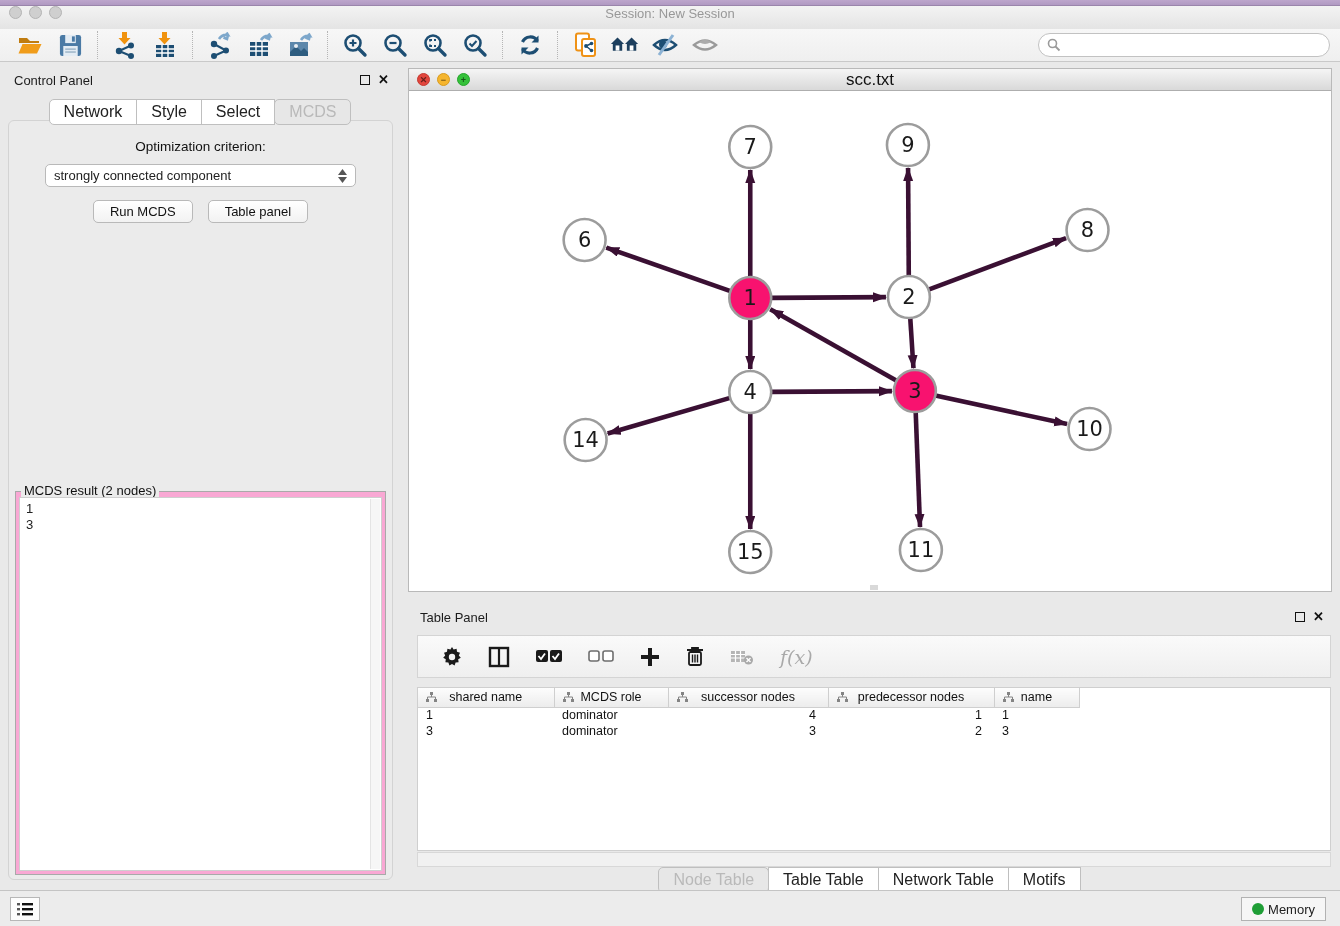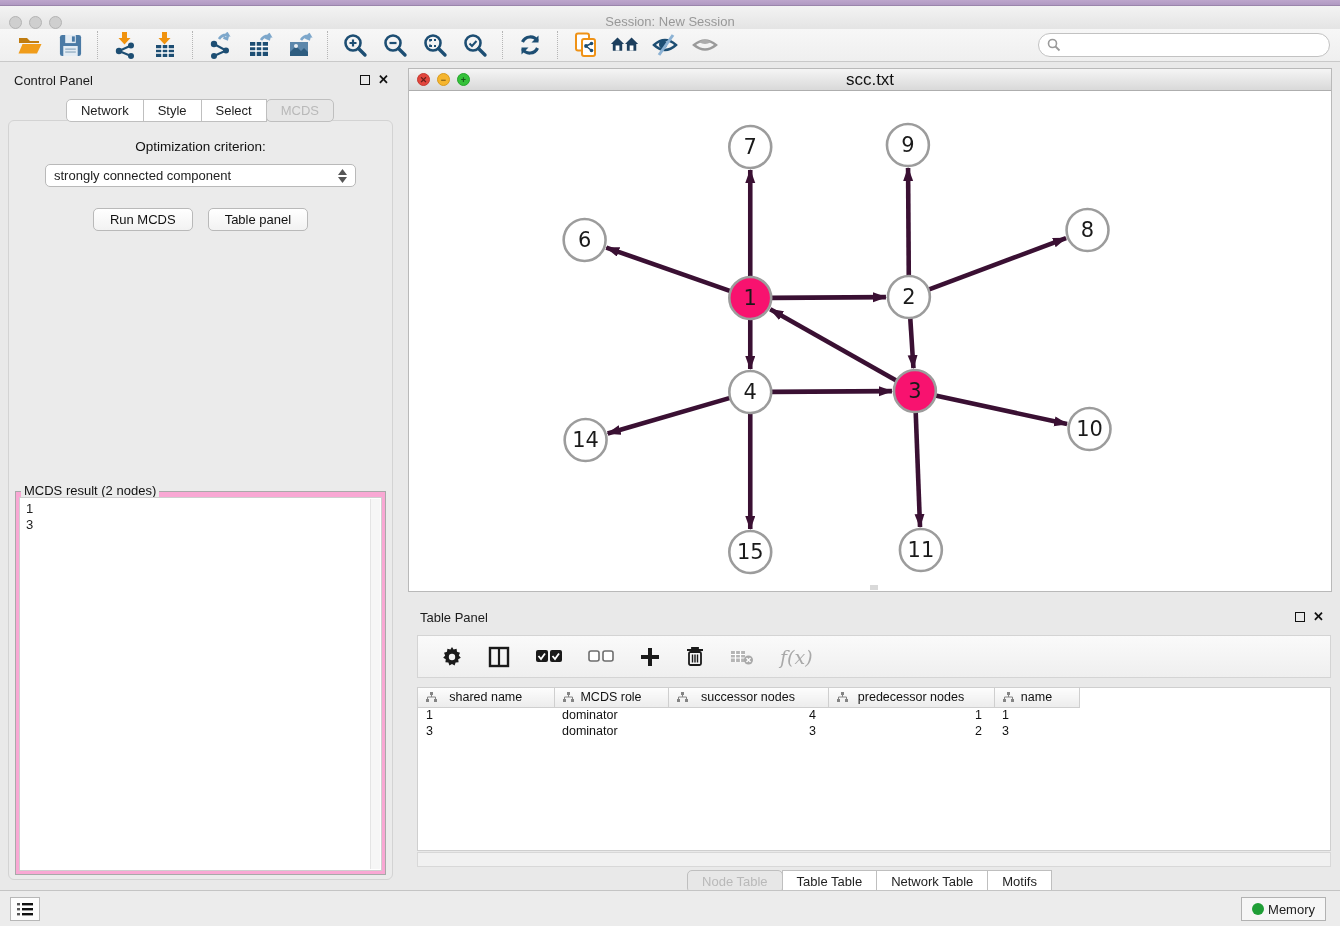--- a/index.html
+++ b/index.html
@@ -3,21 +3,21 @@
 <meta charset="utf-8">
 <style>
   * { margin:0; padding:0; box-sizing:border-box; }
   html,body { width:1340px; height:926px; overflow:hidden; }
   body { font-family:"Liberation Sans", sans-serif; background:#e9e9e9; position:relative; font-size:13px; color:#222; }
 
   
   .desktop-strip { position:absolute; left:0; top:0; width:1340px; height:6px;
     background:linear-gradient(#bda6cc,#b099c2); border-bottom:1px solid #9a85ab; }
   .titlebar { position:absolute; left:0; top:6px; width:1340px; height:23px;
-    background:linear-gradient(#f3f3f3,#e4e4e4); display:flex; align-items:flex-end; }
+    background:linear-gradient(#f3f3f3,#e4e4e4); display:flex; align-items:flex-start; }
   .titlebar .title { position:absolute; left:0; right:0; text-align:center; color:#989898; font-size:13px; }
   .lights { display:flex; gap:7px; margin-left:9px; z-index:2; }
   .light-gray { width:13px; height:13px; border-radius:50%; background:#cfcfcf; border:1px solid #b4b4b4; }
 
   .toolbar { position:absolute; left:0; top:29px; width:1340px; height:33px;
     background:linear-gradient(#f7f7f7,#efefef); border-bottom:1px solid #c9c9c9;
     display:flex; align-items:center; padding-left:10px; }
   .tb-btn { width:30px; height:28px; display:flex; align-items:center; justify-content:center; margin:0 5px; }
   .tb-sep { width:0; height:28px; border-left:1px dotted #b5b5b5; margin:0 7px; }
   .searchbox { position:absolute; right:10px; top:4px; width:292px; height:24px; border:1px solid #c2c2c2;
@@ -29,30 +29,30 @@
 
   
   .control-panel { position:absolute; left:4px; top:6px; width:393px; height:816px; }
   .panel-head { height:24px; display:flex; align-items:center;gap:32px; }
   .panel-head .ph-title { font-size:13px; color:#1c1c1c; margin-left:10px; }
   .panel-head .ph-icons { margin-left:auto; display:flex; gap:8px; margin-right:8px; align-items:center; }
   .float-glyph { width:10px; height:10px; border:1.6px solid #111; display:inline-block; }
   .close-glyph { font-size:13px; font-weight:bold; color:#111; line-height:10px; }
 
   .cp-tabs { display:flex; justify-content:center; margin-top:7px; position:relative; z-index:2; }
-  .tab { border:1px solid #bfbfbf; background:#fff; padding:3px 14px; font-size:13px; margin-left:-1px; }
+  .tab { border:1px solid #bfbfbf; background:#fff; padding:3px 14px; font-size:16px; margin-left:-1px; }
   .tab:first-child { border-top-left-radius:5px; border-bottom-left-radius:5px; }
   .tab.muted { background:#e7e7e7; color:#b9b9b9; border-radius:5px; }
   .cp-body { position:absolute; left:4px; right:4px; top:52px; bottom:4px;
     border:1px solid #d3d3d3; border-radius:6px; background:#ebebeb; }
   .opt-label { text-align:center; margin-top:18px; font-size:13.5px; color:#111; }
   .select-row { margin:10px 36px 0 36px; height:23px; background:#fff; border:1px solid #b9b9b9; border-radius:5px;
     display:flex; align-items:center; padding:0 8px; font-size:13px; }
   .select-row .stepper { margin-left:auto; display:flex; flex-direction:column; gap:2px; }
-  .btn-row { display:flex; justify-content:center; gap:15px; margin-top:21px; }
+  .btn-row { display:flex; justify-content:center; gap:15px; margin-top:13px; }
   .push-btn { background:linear-gradient(#ffffff,#f2f2f2); border:1px solid #b9b9b9; border-radius:5px;
     padding:3px 16px; font-size:13px; color:#111; }
 
   .result-fieldset { position:absolute; left:6px; right:6px; top:370px; bottom:4px;
     border:1px solid #a9a9a9; background:#f9a8d4; padding:2px; }
   .result-legend { position:absolute; top:-9px; left:5px; background:#ebebeb; padding:0 3px; font-size:13px; color:#111; }
   .result-area { position:absolute; left:3px; right:3px; top:5px; bottom:3px; background:#fff; border:1px solid #cfcfcf;
     font-size:13px; line-height:16px; padding:3px 6px; }
   .result-scroll { position:absolute; right:1px; top:1px; bottom:1px; width:10px; background:#f6f6f6; border-left:1px solid #e4e4e4; }
 

